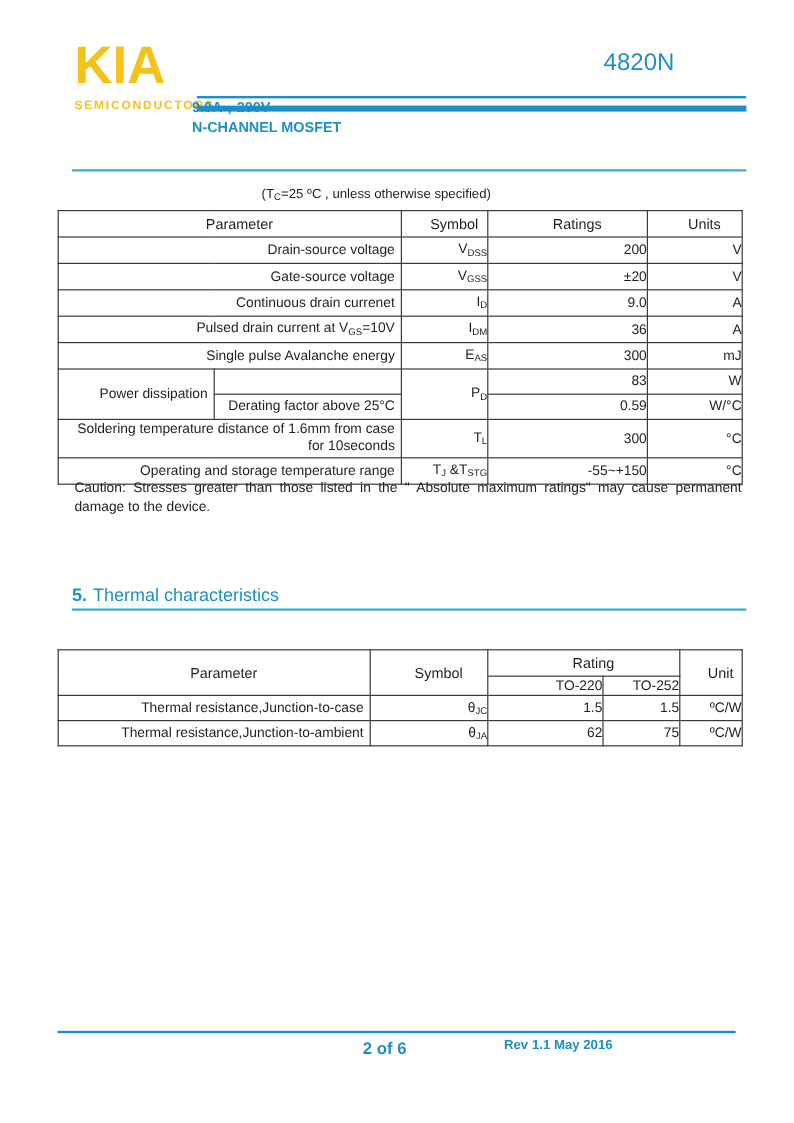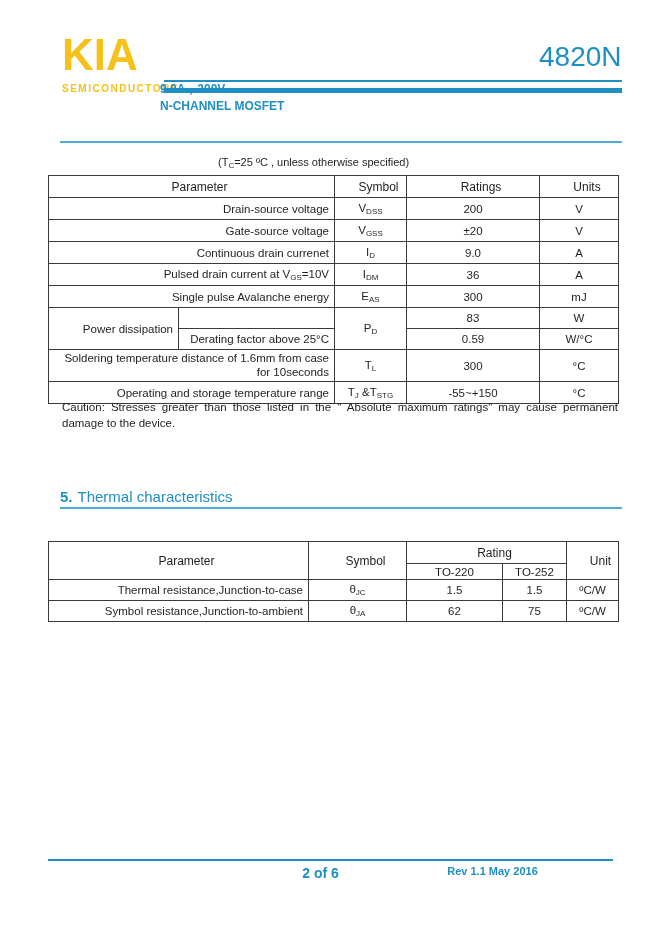--- a/index.html
+++ b/index.html
@@ -7,53 +7,53 @@
     position:relative; width:622px; height:936px; background:#ffffff;
     font-family:"Liberation Sans", sans-serif; color:#1f1f1f; overflow:hidden;
   }
   
   .logo { position:absolute; left:62px; top:33px; font-size:44px; font-weight:bold;
           color:#f5c21b; line-height:1; letter-spacing:0px; }
   .logo-sub { position:absolute; left:62px; top:83px; font-size:10px; font-weight:bold;
           color:#f5c21b; letter-spacing:1.5px; }
   .spec { position:absolute; left:160px; top:37px; font-size:12px; font-weight:bold;
           color:#1e8fc5; line-height:17px;margin-top:44px; }
-  .part { position:absolute; left:503px; top:41px; font-size:28px; color:#1e8fc5;margin-left:36px; }
+  .part { position:absolute; left:503px; top:41px; font-size:20px; color:#1e8fc5; }
   .hline-thin  { position:absolute; left:164px; top:80px; width:458px; height:2px; background:#1e8fc5; }
   .hline-thick { position:absolute; left:164px; top:88px; width:464px; height:5px; background:#1e8fc5; }
   
   .sec-title { position:absolute; left:60px; font-size:15px; color:#1e8fc5; }
   .sec-title .num { font-weight:bold; margin-right:5px; }
   .sec-rule { position:absolute; left:60px; width:565px; height:2px; background:#4aaed6; }
   
   table { border-collapse:collapse; width:570px; table-layout:fixed;
           font-size:11.5px; color:#1f1f1f; }
   td { border:1px solid #3a3a3a; padding:0; }
-  td.c { text-align:center; }
+  td.c { text-align:right; }
   td.param { padding:2px 5px 2px 7px; text-align:right; }
   td.head { text-align:center; font-size:12px; height:21px;padding-left:16px; }
   .t1 { position:absolute; left:48px; top:175px; }
   .t1 tr.r { height:22px; }
   .t1 tr.rp { height:21px; }
   .t1 tr.rs { height:29px; }
   .t2 { position:absolute; left:48px; top:541px; }
   .t2 tr.h1 { height:13px; }
   .t2 tr.h2 { height:16px; }
   .t2 tr.r { height:21px; }
   .t2 td.head { font-size:12px; }
   sub { font-size:8px; vertical-align:-2px; letter-spacing:0; }
   
   .note { position:absolute; left:218px; top:156px; width:400px; font-size:11px; }
   .caution { position:absolute; left:62px; top:400px; width:556px; font-size:11.5px;
              line-height:15.5px; text-align:justify; }
   
   .f-line { position:absolute; left:48px; top:859px; width:565px; height:2px; background:#1e8fc5; }
   .f-page { position:absolute; left:48px; top:865px; width:545px; text-align:center;
             font-size:14px; font-weight:bold; color:#1e8fc5; }
-  .f-rev  { position:absolute; left:420px; top:865px; width:145px; text-align:center;
+  .f-rev  { position:absolute; left:420px; top:865px; width:145px; text-align:left;
             font-size:11px; font-weight:bold; color:#1e8fc5; }
 </style>
 </head>
 <body>
 
 <div class="page">
 
   <div class="logo">KIA</div>
   <div class="logo-sub">SEMICONDUCTORS</div>
   <div class="spec">
@@ -172,21 +172,21 @@
         <td class="c">TO-252</td>
       </tr>
       <tr class="r">
         <td class="param">Thermal resistance,Junction-to-case</td>
         <td class="c"><span>θ</span><sub>JC</sub></td>
         <td class="c">1.5</td>
         <td class="c">1.5</td>
         <td class="c">ºC/W</td>
       </tr>
       <tr class="r">
-        <td class="param">Symbol resistance,Junction-to-ambient</td>
+        <td class="param">Thermal resistance,Junction-to-ambient</td>
         <td class="c"><span>θ</span><sub>JA</sub></td>
         <td class="c">62</td>
         <td class="c">75</td>
         <td class="c">ºC/W</td>
       </tr>
     </tbody>
       </table>
   </div>
 
   <div class="f-line"></div>

